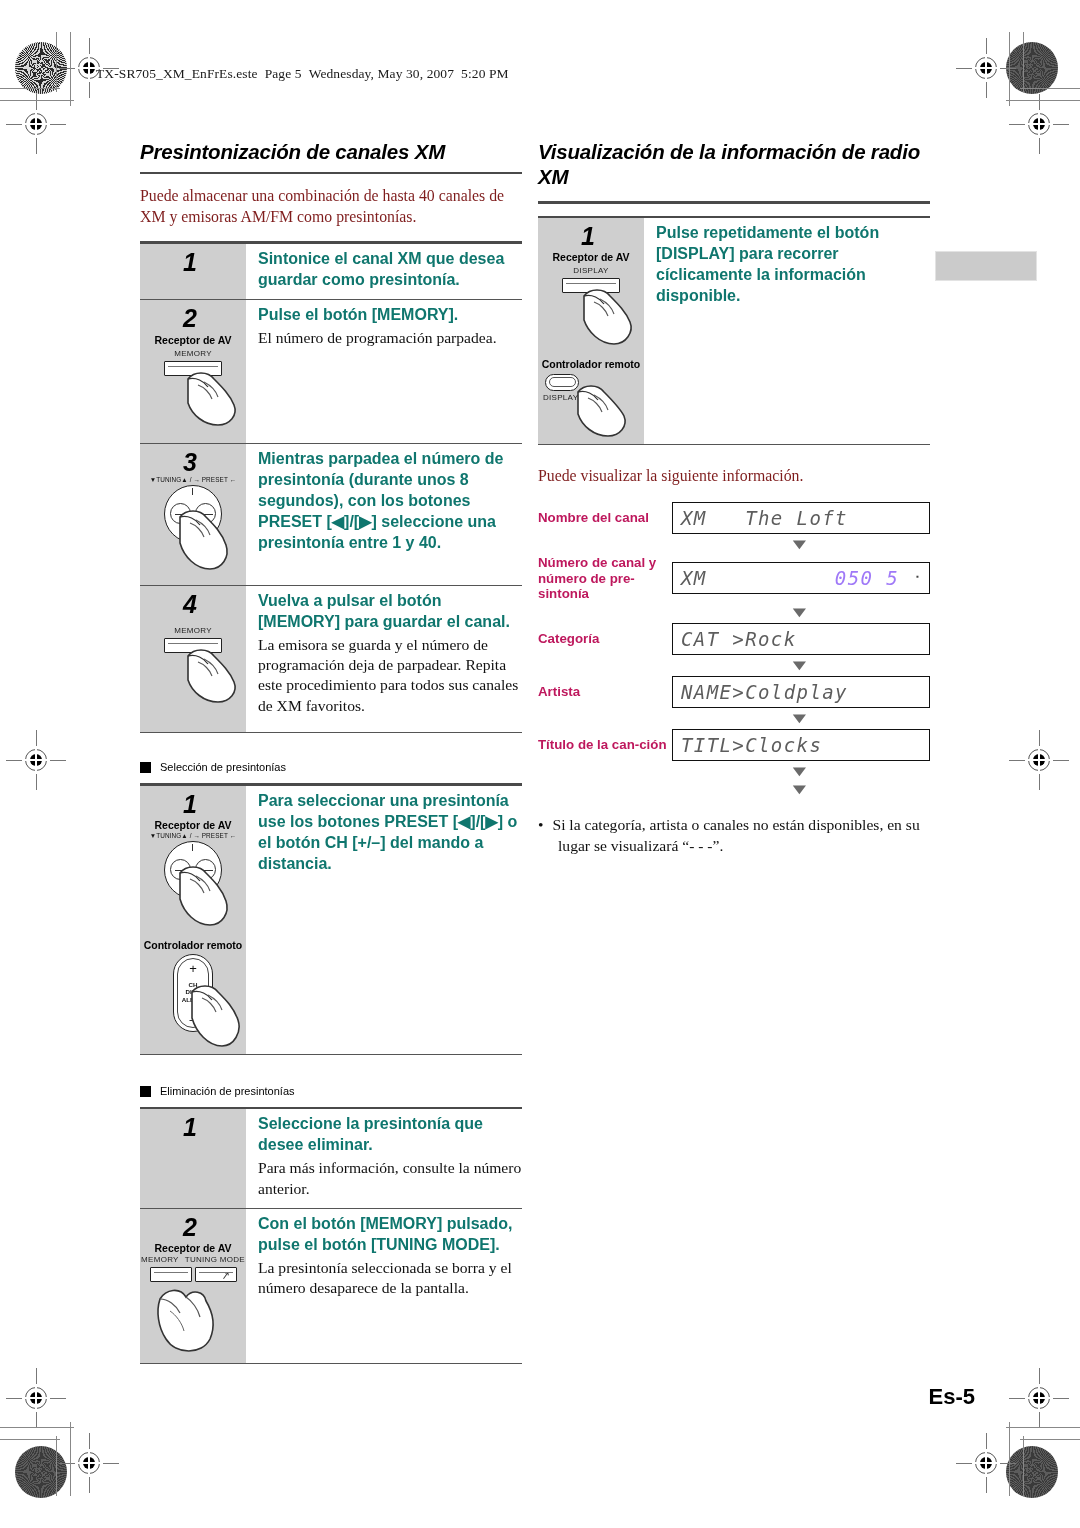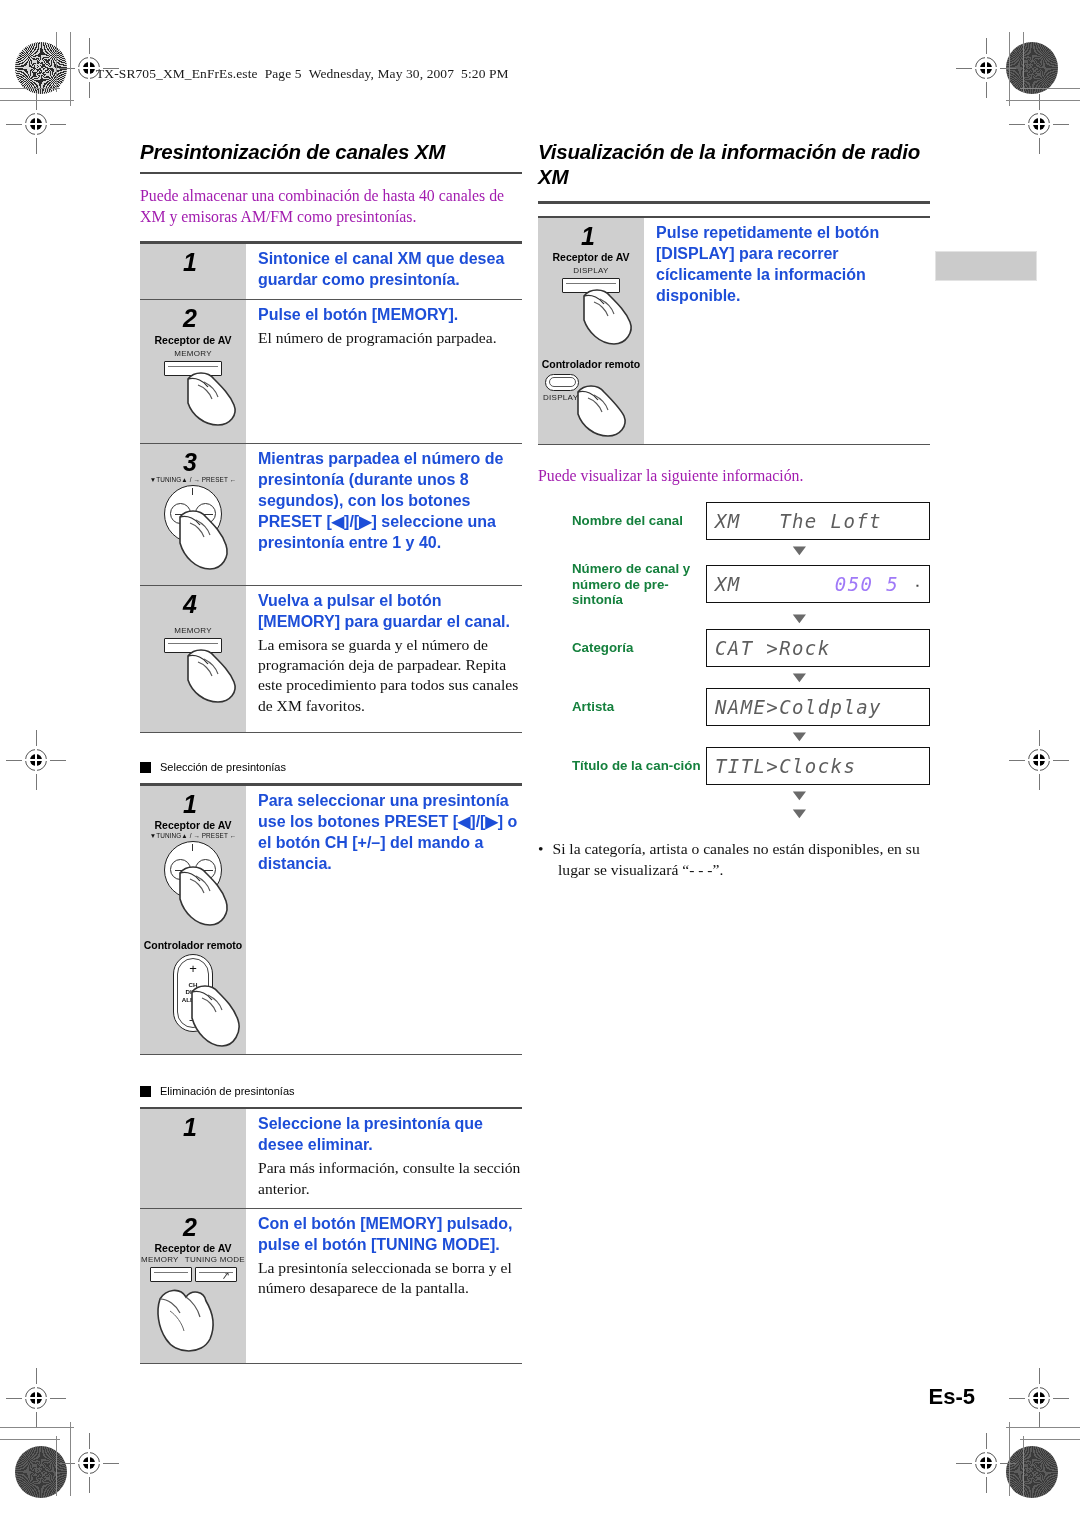--- a/index.html
+++ b/index.html
@@ -61,21 +61,21 @@
     font-family:"Liberation Sans", sans-serif;
     font-style:italic; font-weight:bold;
     font-size:20.5px; color:#000;
     margin:0 0 0 0; line-height:1.2;
     letter-spacing:-0.2px;
   }
   .rule-thick { height:2.6px; background:#4a4a4a; margin-top:7px; }
 
   p.body {
     font-family:"Liberation Serif", serif;
-    font-size:15.8px; line-height:1.33; color:#a21caf;
+    font-size:15.8px; line-height:1.33; color:#7f1d1d;
     margin:11px 0 0 0;
   }
 
   
   .steptable { margin-top:14px; width:100%; }
   .steptable .toprule { height:2.4px; background:#4a4a4a; }
   .step {
     display:flex; align-items:stretch; width:100%;
     border-bottom:1.6px solid #555;
   }
@@ -84,21 +84,21 @@
     padding:5px 0 8px 0; position:relative;
   }
   .step .num {
     font-family:"Liberation Sans", sans-serif;
     font-weight:bold; font-style:italic; font-size:25px;
     color:#000; text-align:center; line-height:1.05; margin-left:-6px;
   }
   .step .txtcell { flex:1; padding:5px 0 9px 12px; }
   .step .head {
     font-family:"Liberation Sans", sans-serif;
-    font-weight:bold; font-size:16px; line-height:1.31; color:#1d4ed8;
+    font-weight:bold; font-size:16px; line-height:1.31; color:#0f766e;
   }
   .step .sub {
     font-family:"Liberation Serif", serif;
     font-size:15.6px; line-height:1.3; color:#111; margin-top:2px;
   }
 
   
   .devlabel {
     font-family:"Liberation Sans", sans-serif;
     font-weight:bold; font-size:10.5px; text-align:center; color:#000;
@@ -187,26 +187,26 @@
   .subsec .t {
     font-family:"Liberation Sans", sans-serif;
     font-weight:normal; font-size:11px; color:#000;
   }
 
   
   .lcdflow { margin-top:16px; }
   .lcdrow { display:flex; align-items:center; }
   .lcdrow .lbl {
     font-family:"Liberation Sans", sans-serif;
-    font-weight:bold; font-size:13.3px; color:#15803d;
-    line-height:1.2; width:134px; min-width:134px; padding-right:2px;margin-left:34px;
+    font-weight:bold; font-size:13.3px; color:#be185d;
+    line-height:1.2; width:134px; min-width:134px; padding-right:2px;
   }
   .lcdrow .lbl.wide { width:134px; }
   .lcd {
-    flex:1; height:38px; border:1.6px solid #111; background:#fff;
+    flex:1; height:32px; border:1.6px solid #111; background:#fff;
     display:flex; align-items:center; position:relative;
     padding:0 8px;
   }
   .lcd .seg {
     font-family:"DejaVu Sans Mono", monospace;
     font-size:19px; color:#3a3a3a; letter-spacing:1.4px;
     font-style:italic;
     white-space:pre;
     opacity:0.82;
   }
@@ -494,21 +494,21 @@
 
   <div class="steptable" style="margin-top:10px;">
     <div class="toprule"></div>
 
     <div class="step">
       <div class="numcell">
         <div class="num">1</div>
       </div>
       <div class="txtcell">
         <div class="head">Seleccione la presintonía que desee eliminar.</div>
-        <div class="sub">Para más información, consulte la sección anterior.</div>
+        <div class="sub">Para más información, consulte la número anterior.</div>
       </div>
     </div>
 
     <div class="step">
       <div class="numcell">
         <div class="num">2</div>
         <div class="devlabel">Receptor de AV</div>
         <div style="display:flex; justify-content:center; gap:6px; margin-top:1px;">
           <span class="btnlabel" style="margin-top:0;">MEMORY</span>
           <span class="btnlabel" style="margin-top:0;">TUNING MODE</span>

